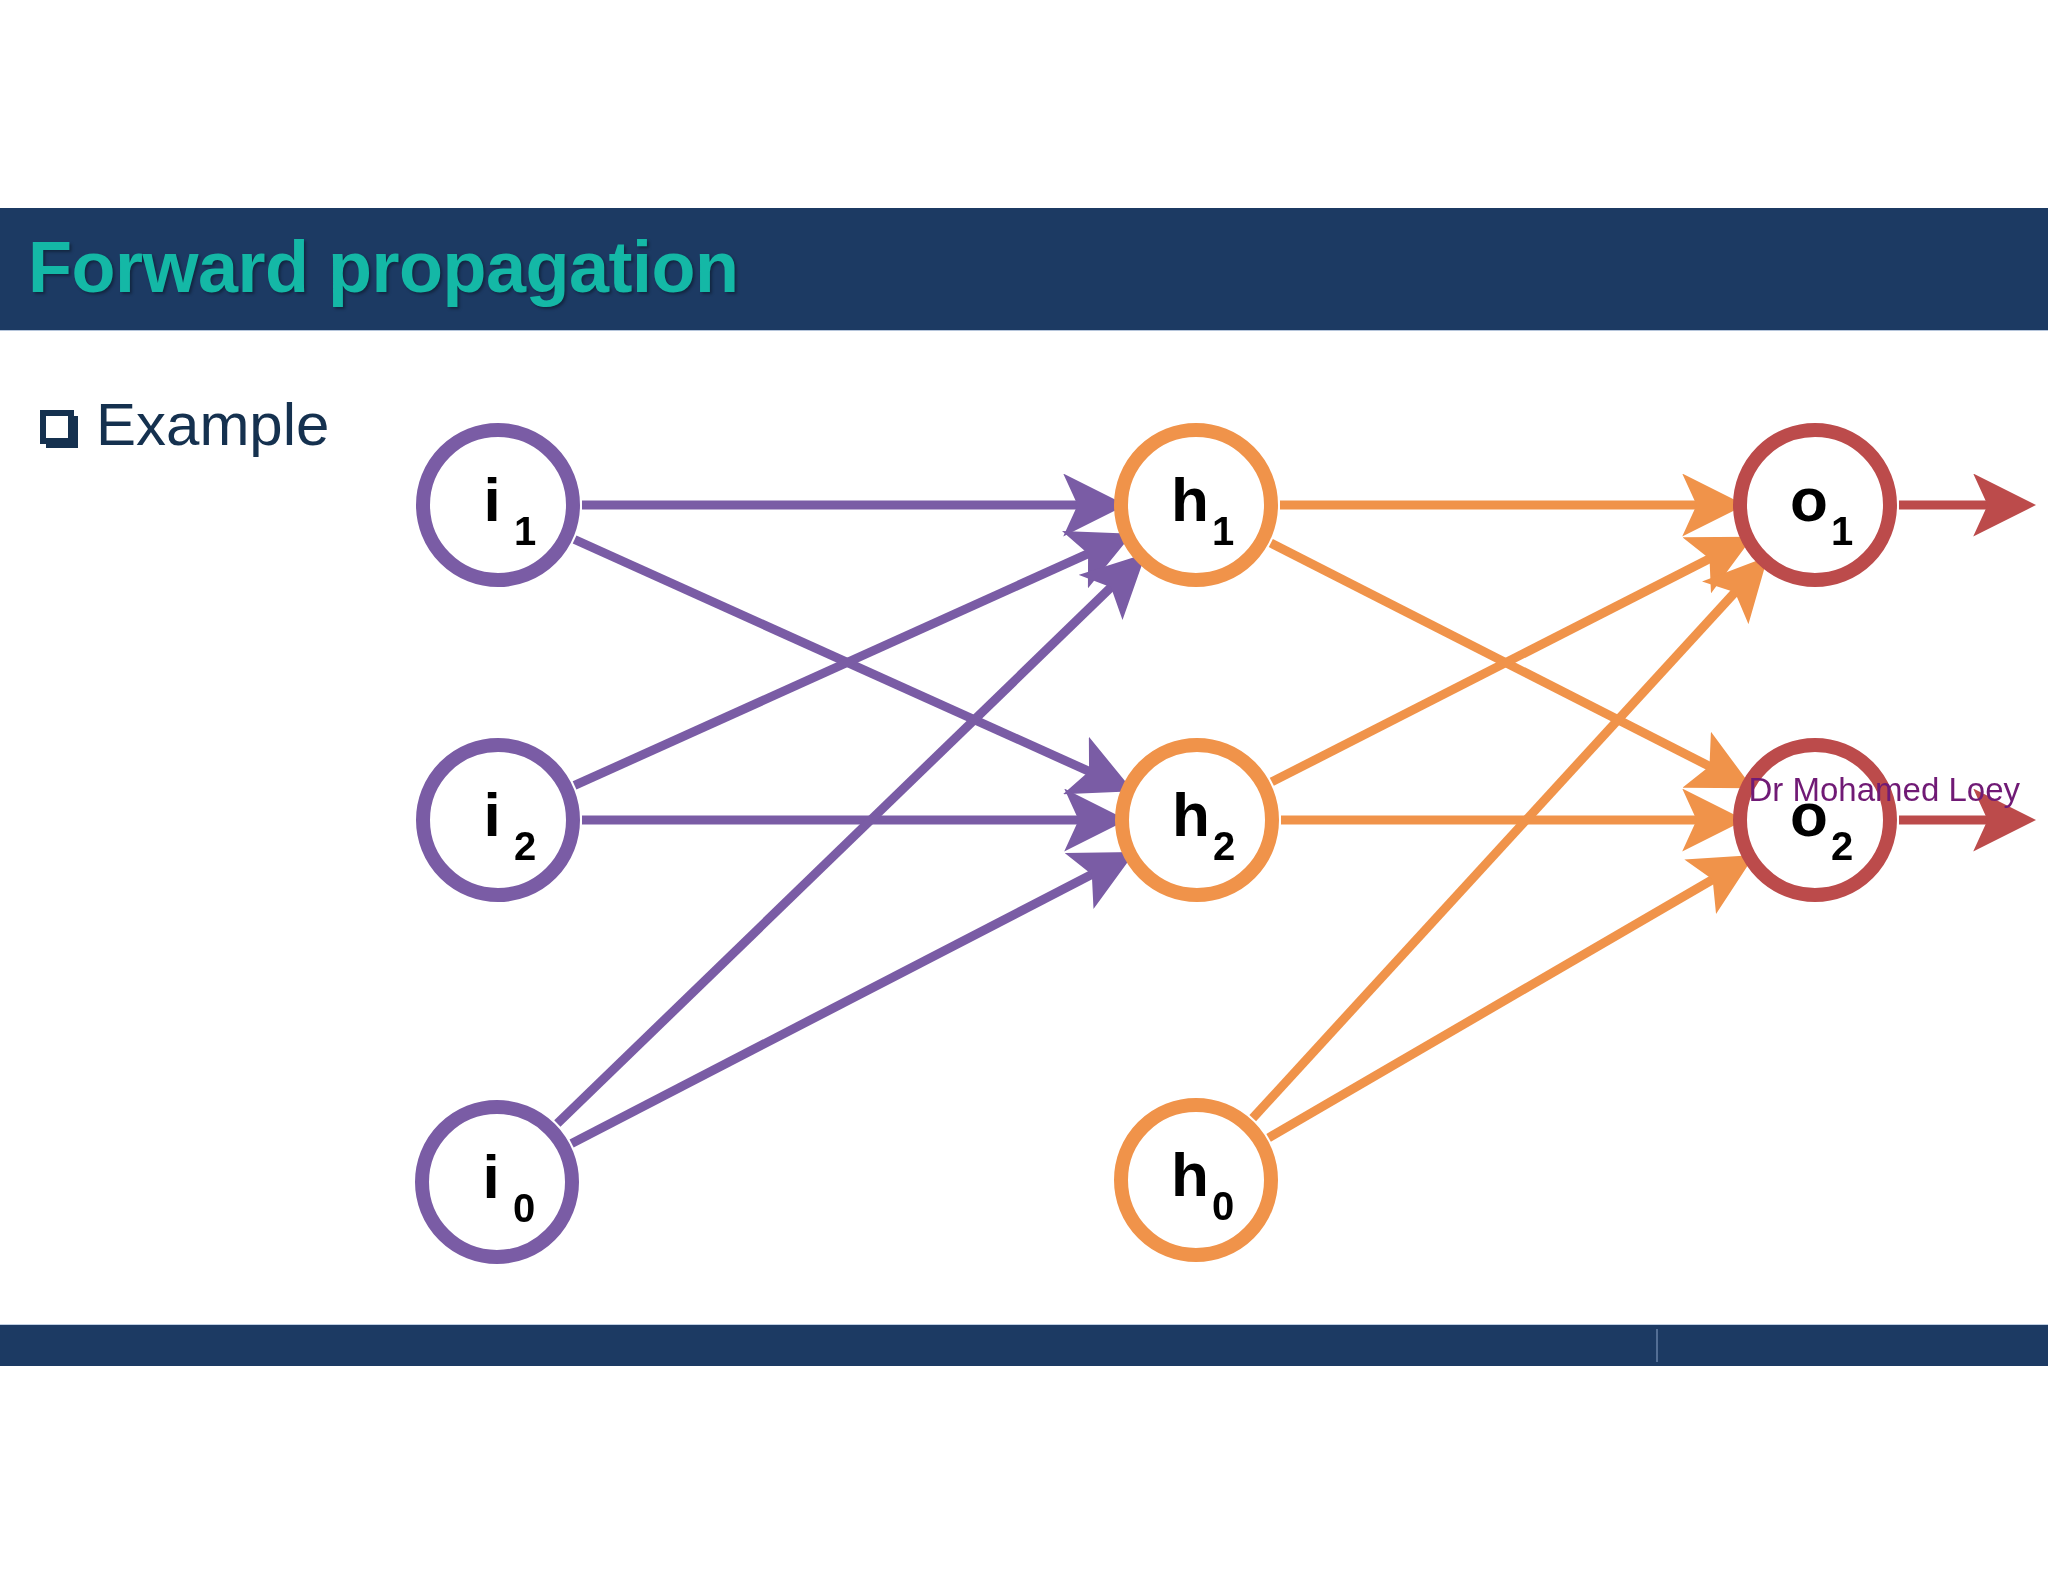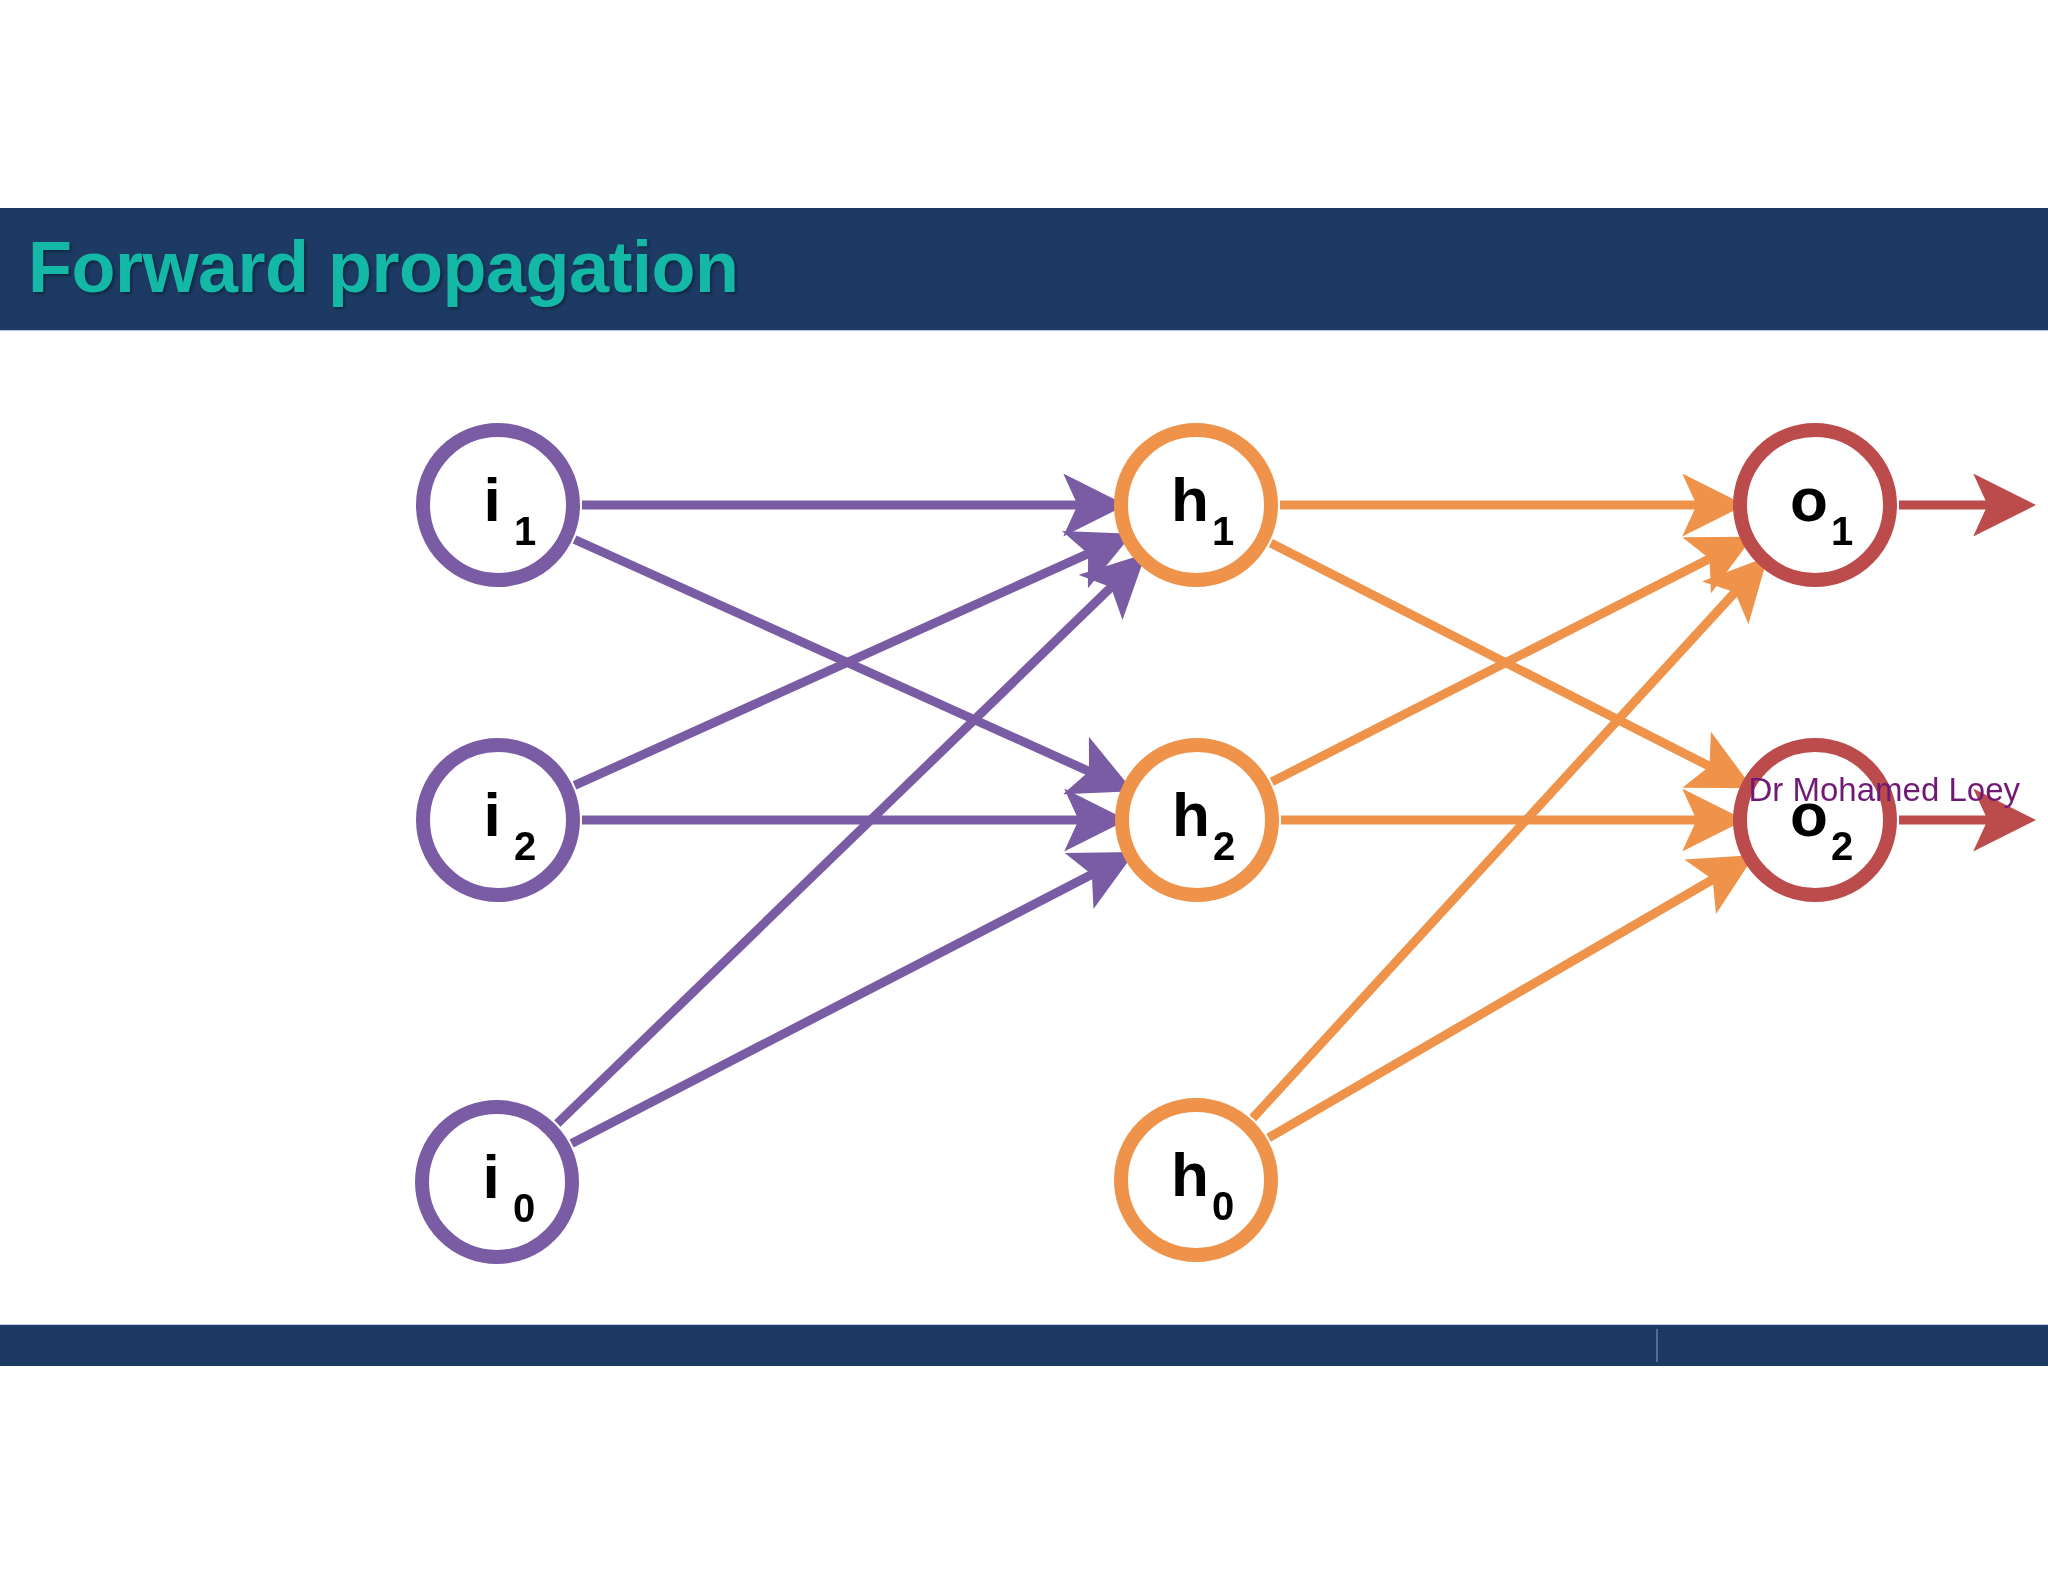--- a/index.html
+++ b/index.html
@@ -39,20 +39,24 @@
 </style>
 </head>
 <body>
 
 <div id="slide">
 
   <div class="title-bar">
     <div class="title-text">Forward propagation</div>
   </div>
 
+  <div class="bullet-row">
+    <span class="bullet-sq"></span>
+    <span class="bullet-label">Example</span>
+  </div>
 
   <svg id="net" viewBox="0 0 2048 1582" xmlns="http://www.w3.org/2000/svg">
     <defs>
       <marker id="ahPurple" markerWidth="7" markerHeight="7" refX="5.2" refY="3.5" orient="auto" markerUnits="strokeWidth">
         <path d="M0,0 L7,3.5 L0,7 L1.6,3.5 z" fill="#7a5ca5"></path>
       </marker>
       <marker id="ahOrange" markerWidth="7" markerHeight="7" refX="5.2" refY="3.5" orient="auto" markerUnits="strokeWidth">
         <path d="M0,0 L7,3.5 L0,7 L1.6,3.5 z" fill="#f0934a"></path>
       </marker>
       <marker id="ahRed" markerWidth="7" markerHeight="7" refX="5.2" refY="3.5" orient="auto" markerUnits="strokeWidth">

